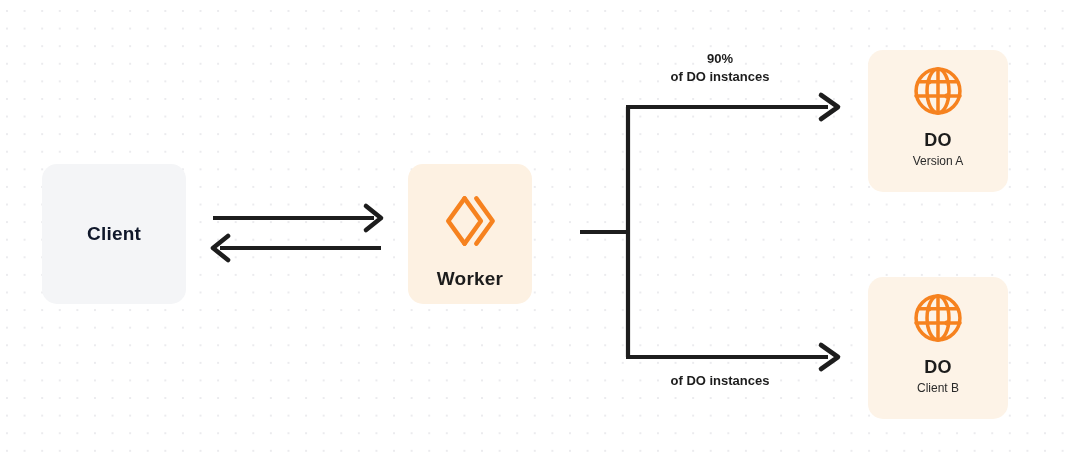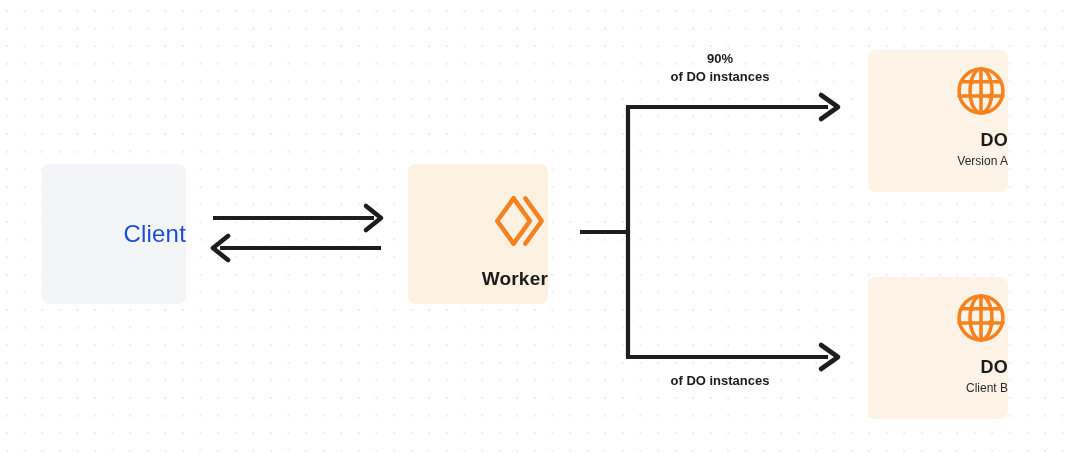--- a/index.html
+++ b/index.html
@@ -19,43 +19,43 @@
     height: 452px;
     background-color: #ffffff;
     background-image:
       radial-gradient(circle at 1px 1px, #ebebee 1.1px, rgba(255,255,255,0) 1.3px);
     background-size: 17.6px 17.6px;
     background-position: 6px 10px;
   }
   .node {
     position: absolute;
     box-sizing: border-box;
-    border-radius: 8px;
+    border-radius: 15px;
     display: flex;
     flex-direction: column;
-    align-items: flex-end;
+    align-items: center;
     justify-content: center;
   }
   #client-node {
     left: 42px;
     top: 164px;
     width: 144px;
     height: 140px;
     background: #f4f5f7;
   }
   #client-label {
-    font-size: 24px;
-    font-weight: normal;
-    color: #1d4ed8;
+    font-size: 19px;
+    font-weight: bold;
+    color: #0f172a;
     letter-spacing: 0.2px;
   }
   #worker-node {
     left: 408px;
     top: 164px;
-    width: 140px;
+    width: 124px;
     height: 140px;
     background: #fdf1e2;
     justify-content: flex-start;
     padding-top: 28px;
   }
   #worker-icon {
     width: 58px;
     height: 58px;
     display: block;
   }

